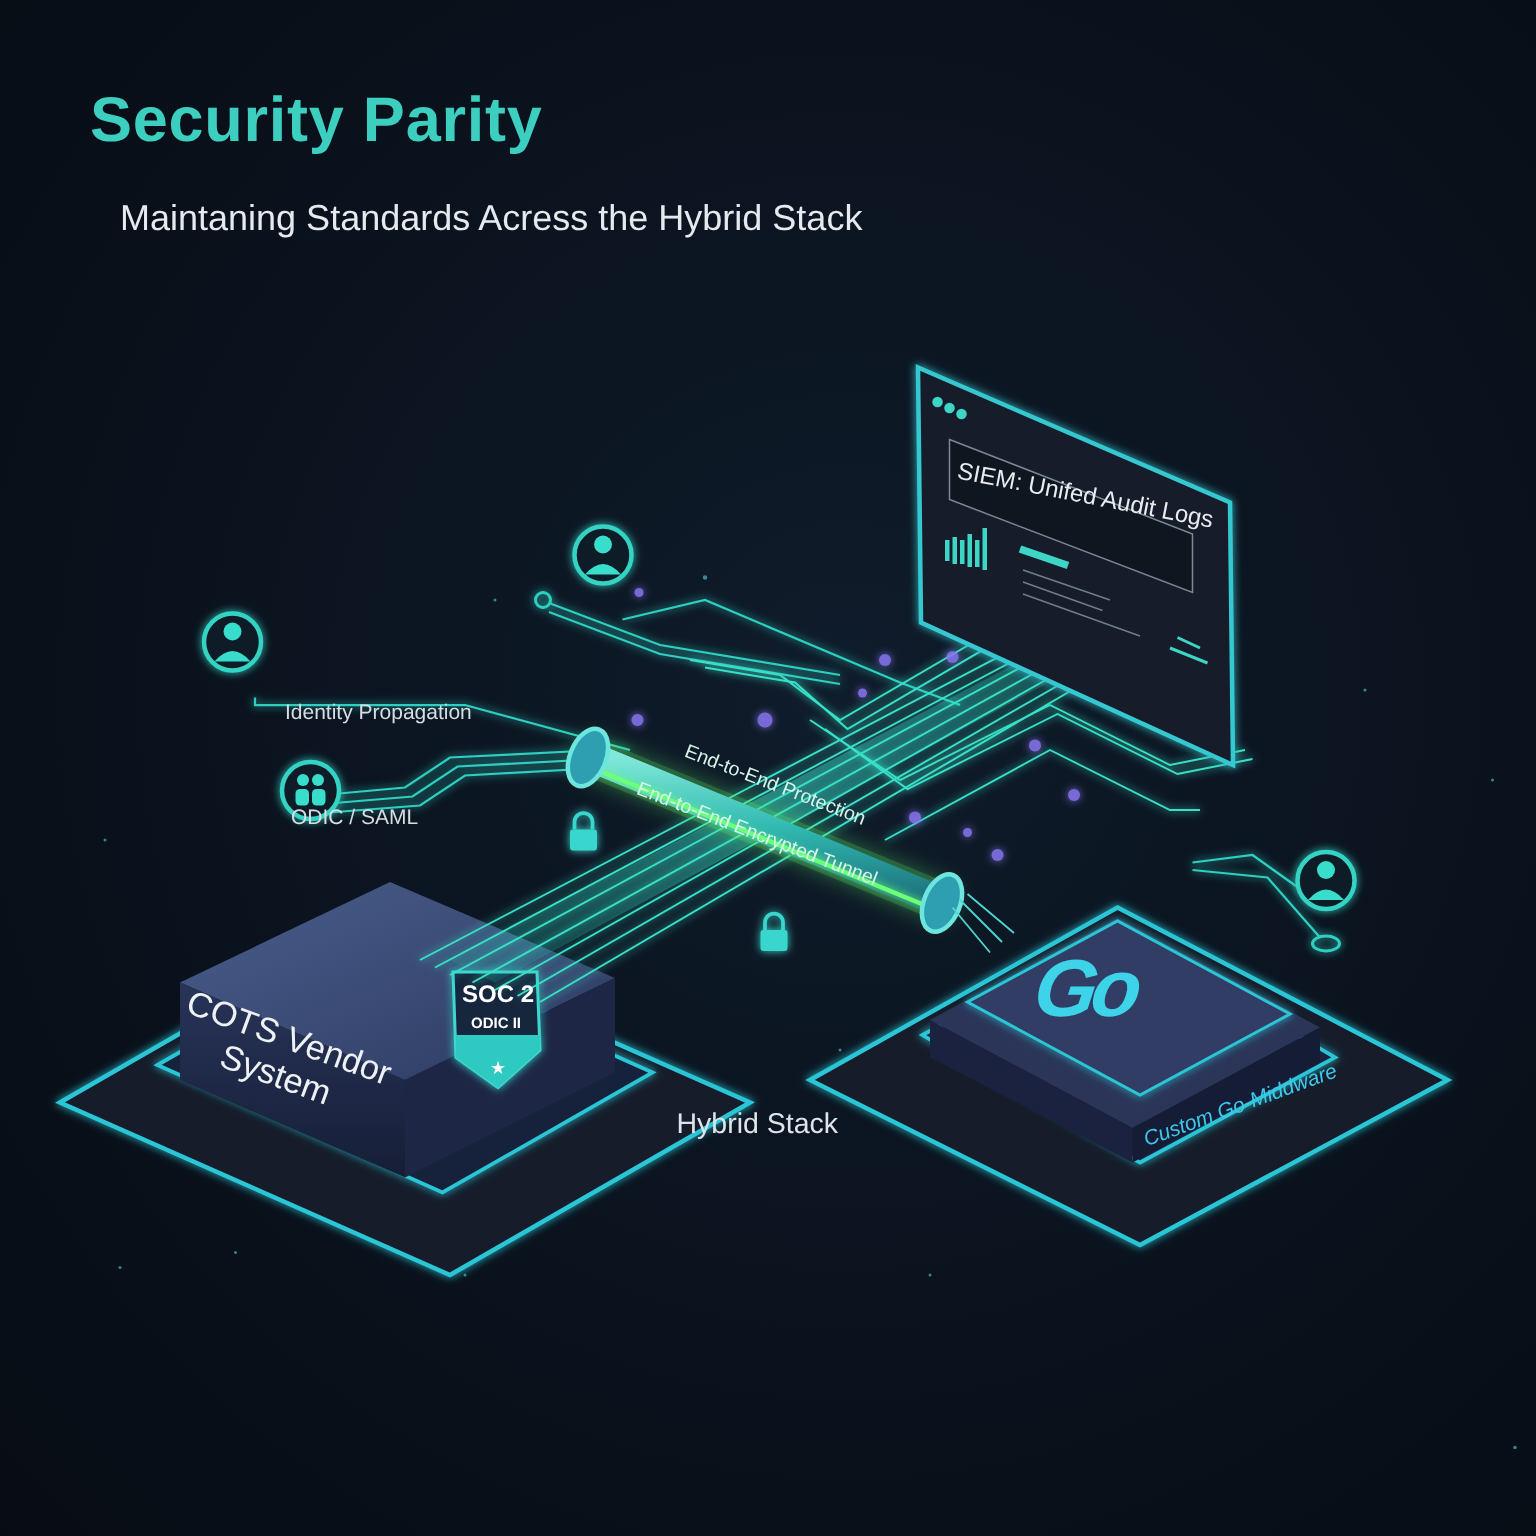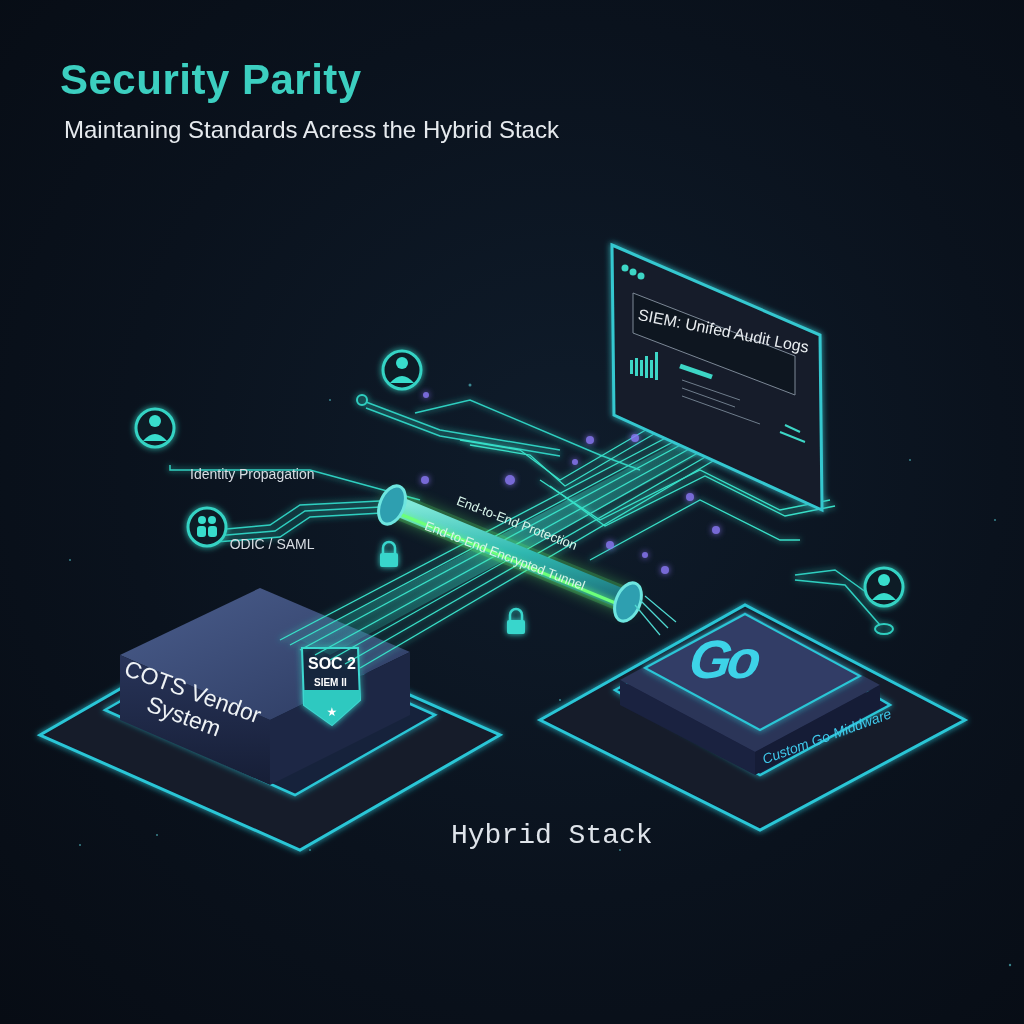--- a/index.html
+++ b/index.html
@@ -6,29 +6,29 @@
   body {
     width:1024px; height:1024px; overflow:hidden; position:relative;
     background: radial-gradient(ellipse at 55% 45%, #0f1c2b 0%, #0a121d 55%, #070c14 100%);
     font-family: "Liberation Sans", sans-serif;
   }
   .title {
     position:absolute; left:60px; top:56px; margin:0;
     font-size:42px; font-weight:bold; color:#3ccfc0; letter-spacing:0.5px;
   }
   .subtitle {
-    position:absolute; left:64px; top:116px; margin:0;
+    position:absolute; left:64px; top:116px; margin:16px;
     font-size:24px; color:#e6eaee; font-weight:normal;
   }
   svg.scene { position:absolute; left:0; top:0; }
   .lbl { position:absolute; color:#d8dde3; font-size:14px; white-space:nowrap; }
   .idp-label { left:190px; top:415px; line-height:22px; }
   .idp-label span { display:block;margin-top:48px; }
-  .idp-label .proto { padding-left:4px;text-align:right; }
-  .hybrid-label { left:451px; top:820px; font-size:28px; color:#dfe4ea;font-family:Liberation Mono, monospace; }
+  .idp-label .proto { padding-left:4px; }
+  .hybrid-label { left:451px; top:739px; font-size:19px; color:#dfe4ea; }
   .siem-title {
     position:absolute; left:640px; top:306px; font-size:16px; color:#e8ecef;
     transform: rotate(11deg); transform-origin:left top; white-space:nowrap;
   }
   .tunnel-text-1 {
     position:absolute; left:460px; top:493px; font-size:13px; color:#d7f5ea;
     transform: rotate(21deg); transform-origin:left top; white-space:nowrap;
   }
   .tunnel-text-2 {
     position:absolute; left:428px; top:518px; font-size:13px; color:#d7f5ea;
@@ -263,19 +263,19 @@
 <div class="tunnel-text-1">End-to-End Protection</div>
 <div class="tunnel-text-2">End-to-End Encrypted Tunnel</div>
 
 <div class="cots-label">
   <span>COTS Vendor</span>
   <span>System</span>
 </div>
 
 <div class="soc-badge">
   <span class="soc-main">SOC 2</span>
-  <span class="soc-sub">SIEM II</span>
+  <span class="soc-sub">ODIC II</span>
 </div>
 
 <div class="go-logo">Go</div>
 <div class="go-label">Custom Go-Middware</div>
 
 <div class="lbl hybrid-label">Hybrid Stack</div>
 
 </body></html>

